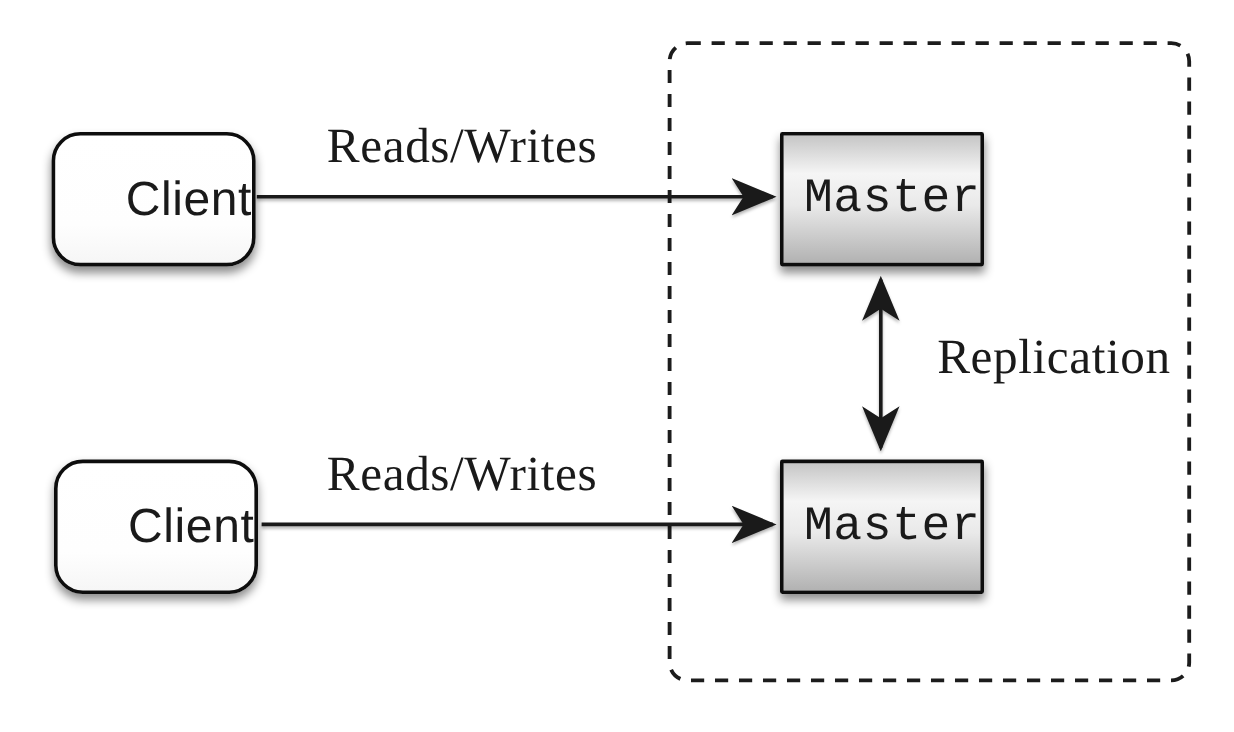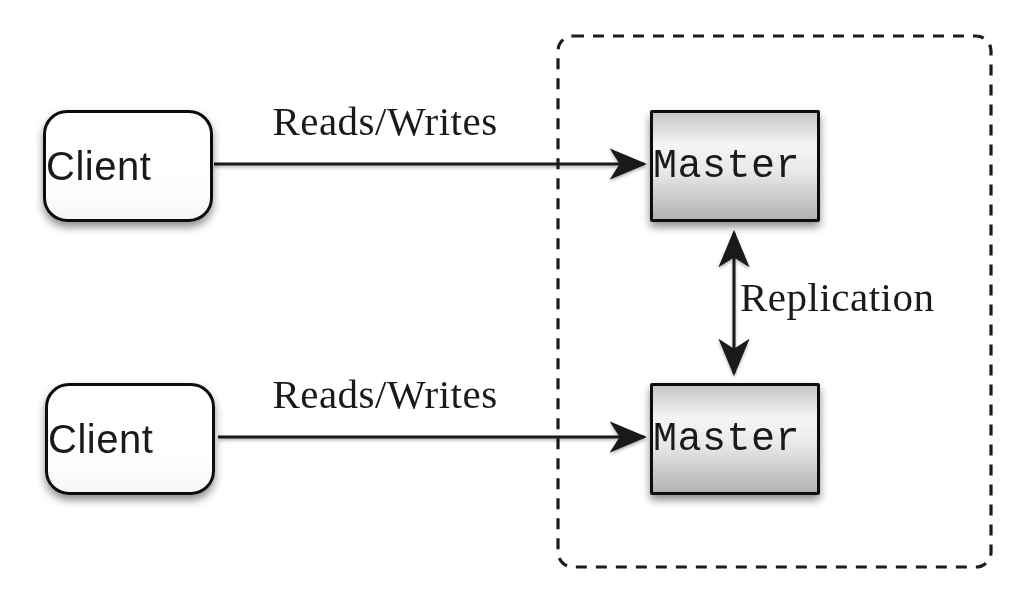--- a/index.html
+++ b/index.html
@@ -23,21 +23,21 @@
   }
   .arrow-group {
     filter: drop-shadow(0 2.5px 1.5px rgba(0,0,0,0.30));
   }
   .node {
     position: absolute;
     width: 170px;
     height: 112px;
     display: flex;
     align-items: center;
-    justify-content: flex-start;
+    justify-content: flex-end;
     border: 3px solid #0d0d0d;
     box-sizing: border-box;
     box-shadow: 0 5px 8px rgba(0,0,0,0.45);
     font-size: 40px;
     color: #1a1a1a;
     letter-spacing: 0.5px;
   }
   .client {
     border-radius: 24px;
     background: linear-gradient(180deg, #ffffff 0%, #fefefe 70%, #f6f6f6 100%);
@@ -55,21 +55,21 @@
     position: absolute;
     font-size: 41px;
     line-height: 41px;
     color: #1a1a1a;
     white-space: nowrap;
     letter-spacing: 0.5px;
     font-family: Liberation Serif, serif;
   }
   .rw-top    { left: 245px; top: 101px; width: 280px; text-align: center; }
   .rw-bottom { left: 245px; top: 374px; width: 280px; text-align: center; }
-  .replication { left: 740px; top: 277px; }
+  .replication { left: 781px; top: 277px; }
 </style>
 </head>
 <body>
 
 <div class="canvas">
 
   <svg class="wires" viewBox="0 0 1028 610" xmlns="http://www.w3.org/2000/svg">
     <defs>
       <marker id="arrowhead" viewBox="0 0 12 10" refX="11" refY="5" markerWidth="12.5" markerHeight="10.5" orient="auto-start-reverse">
         <path d="M0,0 L12,5 L0,10 L3.2,5 Z" fill="#1a1a1a"></path>

